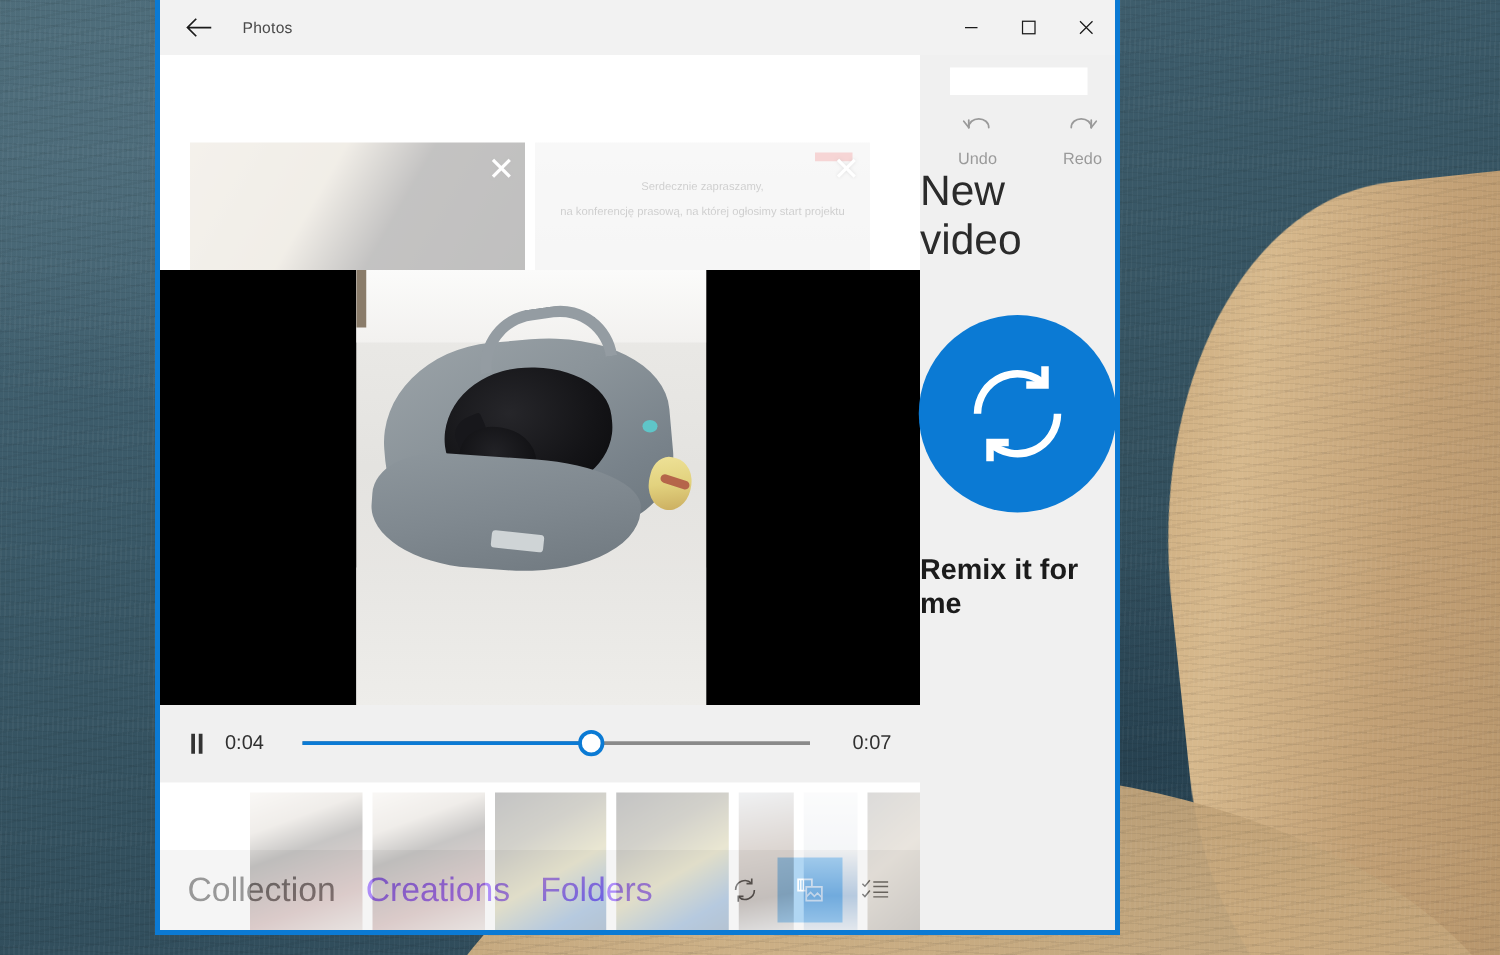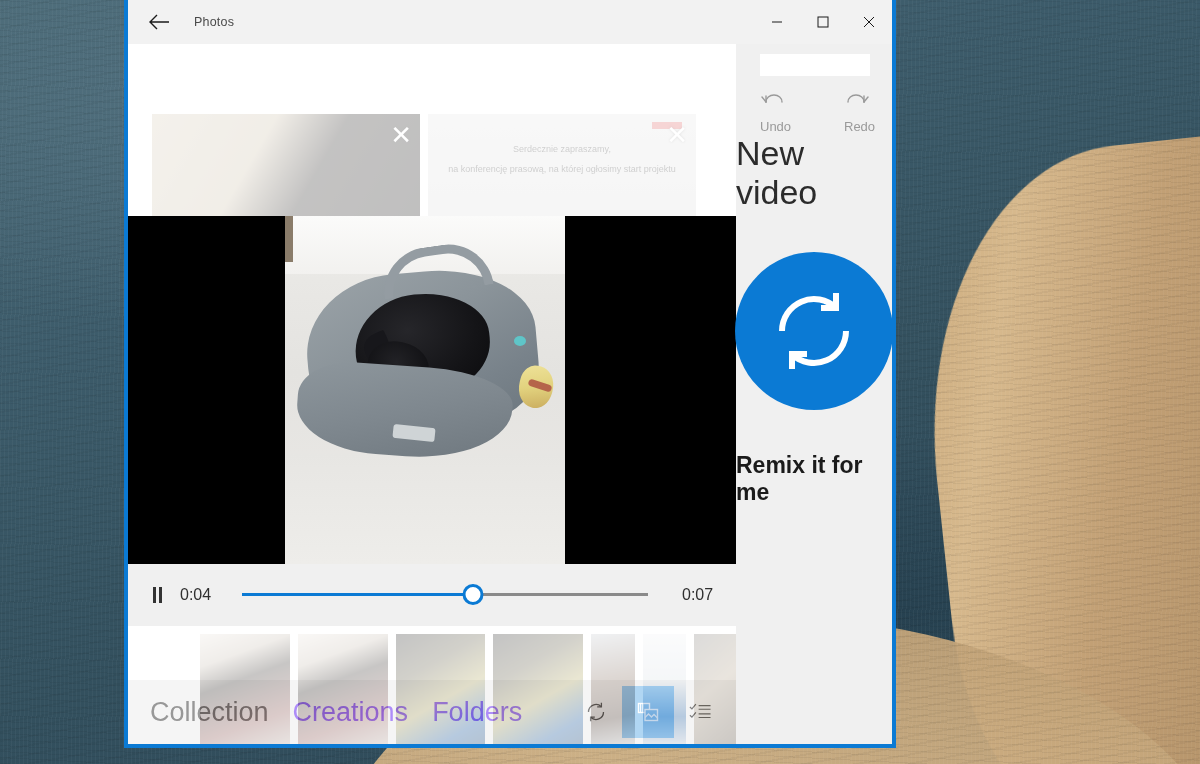--- a/index.html
+++ b/index.html
@@ -239,41 +239,41 @@
   #title-input-wrap { padding: 10px 22px 0 24px; }
   #video-title-input {
     width: 100%; height: 22px; background: #fff; border: none; outline: none;
     font-size: 13px; color: #222; padding: 0 8px;
     font-family: "Liberation Sans", sans-serif;
   }
   #editor-toolbar {
     display: flex; align-items: flex-start; padding: 14px 22px 0 24px; gap: 40px;
   }
   .tool-btn {
-    display: flex; flex-direction: column; align-items: flex-start; gap: 5px;
+    display: flex; flex-direction: column; align-items: center; gap: 5px;
     cursor: pointer; min-width: 44px;
   }
   .tool-btn .lbl { font-size: 13px; color: #9a9a9a; }
   .tool-btn.enabled .lbl { color: #1b1b1b; }
   .tool-btn.enabled svg { stroke: #1b1b1b; }
   #toolbar-spacer { flex: 1; }
 
   #remix-area {
     flex: 1; display: flex; flex-direction: column; align-items: center;
     padding-bottom: 40px; gap: 0;
   }
   #remix-heading {
     font-size: 34px; font-weight: 300; color: #2b2b2b; margin-bottom: 40px;
   }
   #remix-circle {
     width: 158px; height: 158px; border-radius: 50%; background: #0b7ad4;
     display: flex; align-items: center; justify-content: center; cursor: pointer;
   }
   #remix-label {
-    margin-top: 42px; font-size: 23px; font-weight: bold; color: #1b1b1b;
+    margin-top: 32px; font-size: 23px; font-weight: bold; color: #1b1b1b;
   }
 
   #export-button {
     height: 78px; background: #c0c0c0; display: flex; align-items: center;
     justify-content: center; gap: 16px; cursor: pointer;
     font-size: 23px; color: #1b1b1b; flex: 0 0 78px;
   }
   #edit-video-button {
     height: 78px; background: #0579d7; display: flex; align-items: center;
     justify-content: center; gap: 16px; cursor: pointer;

